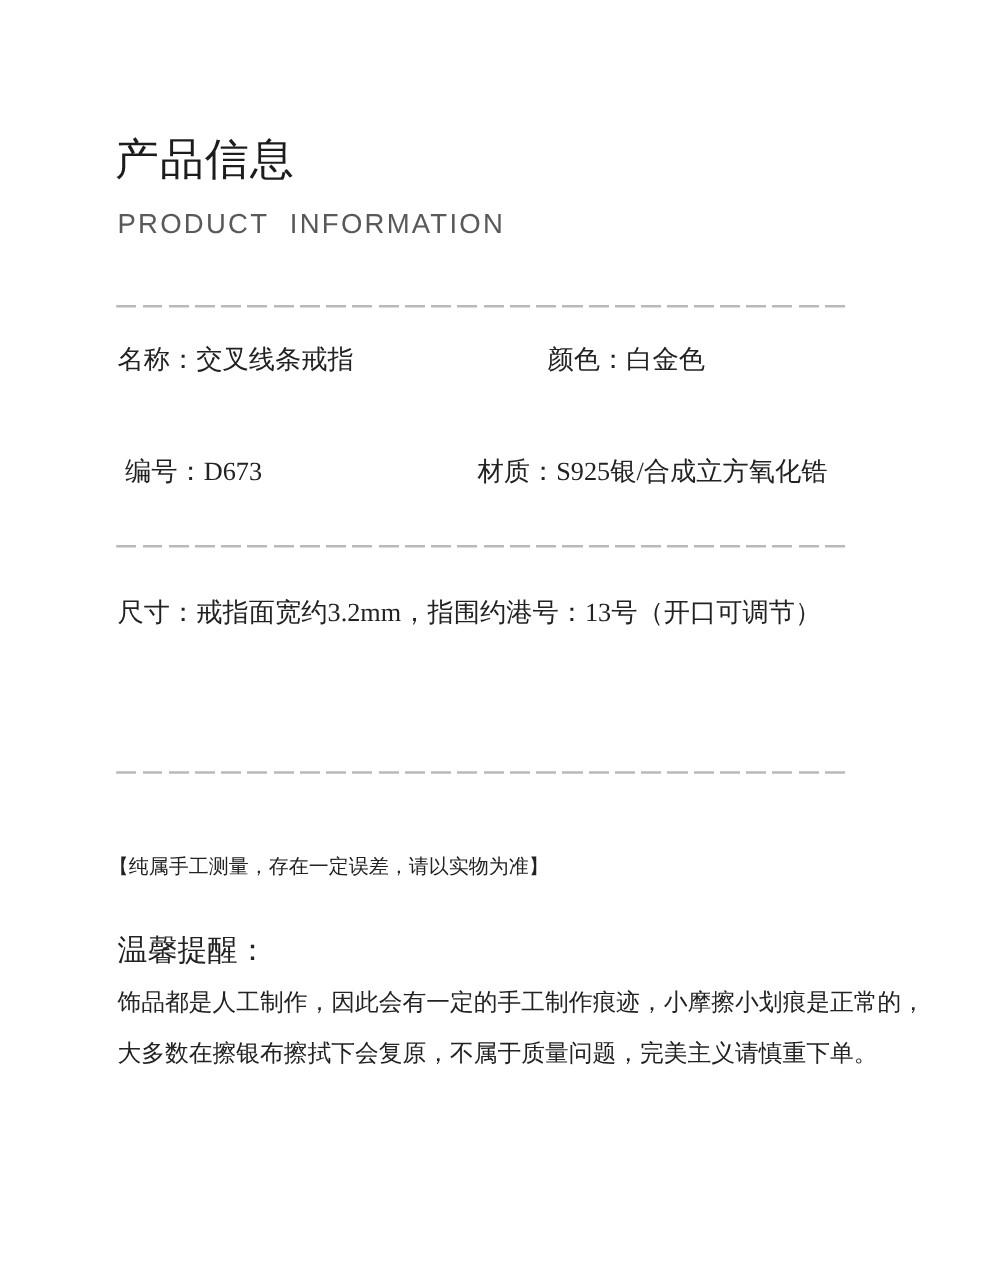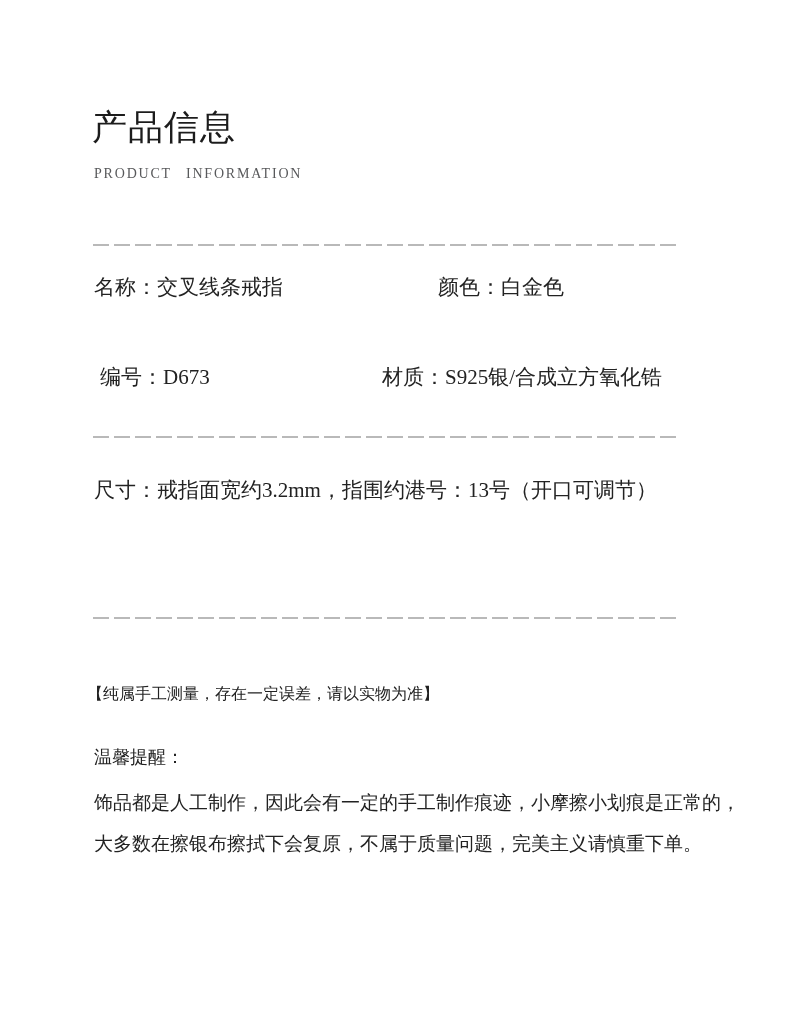--- a/index.html
+++ b/index.html
@@ -23,22 +23,22 @@
     top: 109px;
     font-size: 35px;
     line-height: 1.1;
     letter-spacing: 1px;
     color: #1c1c1c;
     font-weight: 400;
   }
   .subtitle {
     left: 94px;
     top: 166px;
-    font-family: Liberation Serif, serif;
-    font-size: 14px;
+    font-family: Liberation Sans, sans-serif;
+    font-size: 22px;
     line-height: 1.2;
     letter-spacing: 1.8px;
     word-spacing: 9px;
     color: #58595b;
     font-weight: 400;
   }
 
   .divider {
     position: absolute;
     left: 93px;
@@ -68,21 +68,21 @@
   .disclaimer {
     left: 87px;
     top: 684px;
     font-size: 16px;
     line-height: 1.3;
     color: #222222;
   }
   .reminder-title {
     left: 94px;
     top: 746px;
-    font-size: 18px;
+    font-size: 24px;
     line-height: 1.3;
     color: #222222;
   }
   .reminder-line {
     font-size: 19px;
     line-height: 1.3;
     color: #222222;
   }
   .reminder-line-1 { left: 94px; top: 791px; }
   .reminder-line-2 { left: 94px; top: 832px; }

